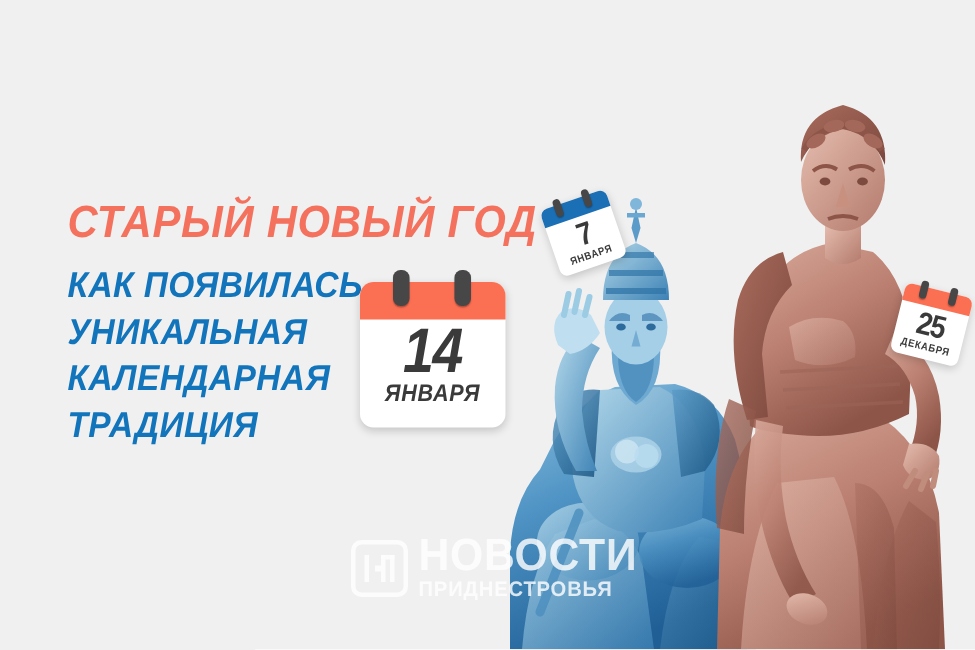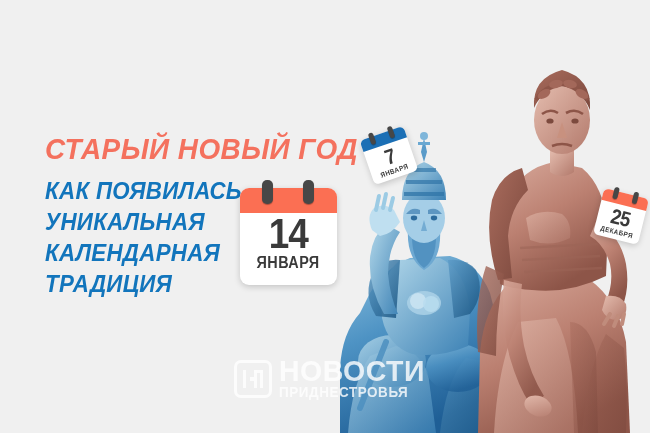--- a/index.html
+++ b/index.html
@@ -92,21 +92,21 @@
   #cal-main {
     left: 240px;
     top: 188px;
     width: 97px;
     height: 97px;
   }
   #cal-main .cal-header { height: 25px; background: #fb6f53; }
   #cal-main .cal-ring { width: 11px; height: 24px; top: -8px; }
   #cal-main .cal-ring.left { left: 22px; }
   #cal-main .cal-ring.right { left: 63px; }
-  #cal-main .cal-body { height: 60px; }
+  #cal-main .cal-body { height: 60px; font-style: italic; }
   #cal-main .cal-day { font-size: 42px; line-height: 40px; }
   #cal-main .cal-month { font-size: 16px; line-height: 18px; }
 
   
   #cal-jan7 {
     left: 366px;
     top: 132px;
     width: 46px;
     height: 47px;
     transform: rotate(-19deg);

